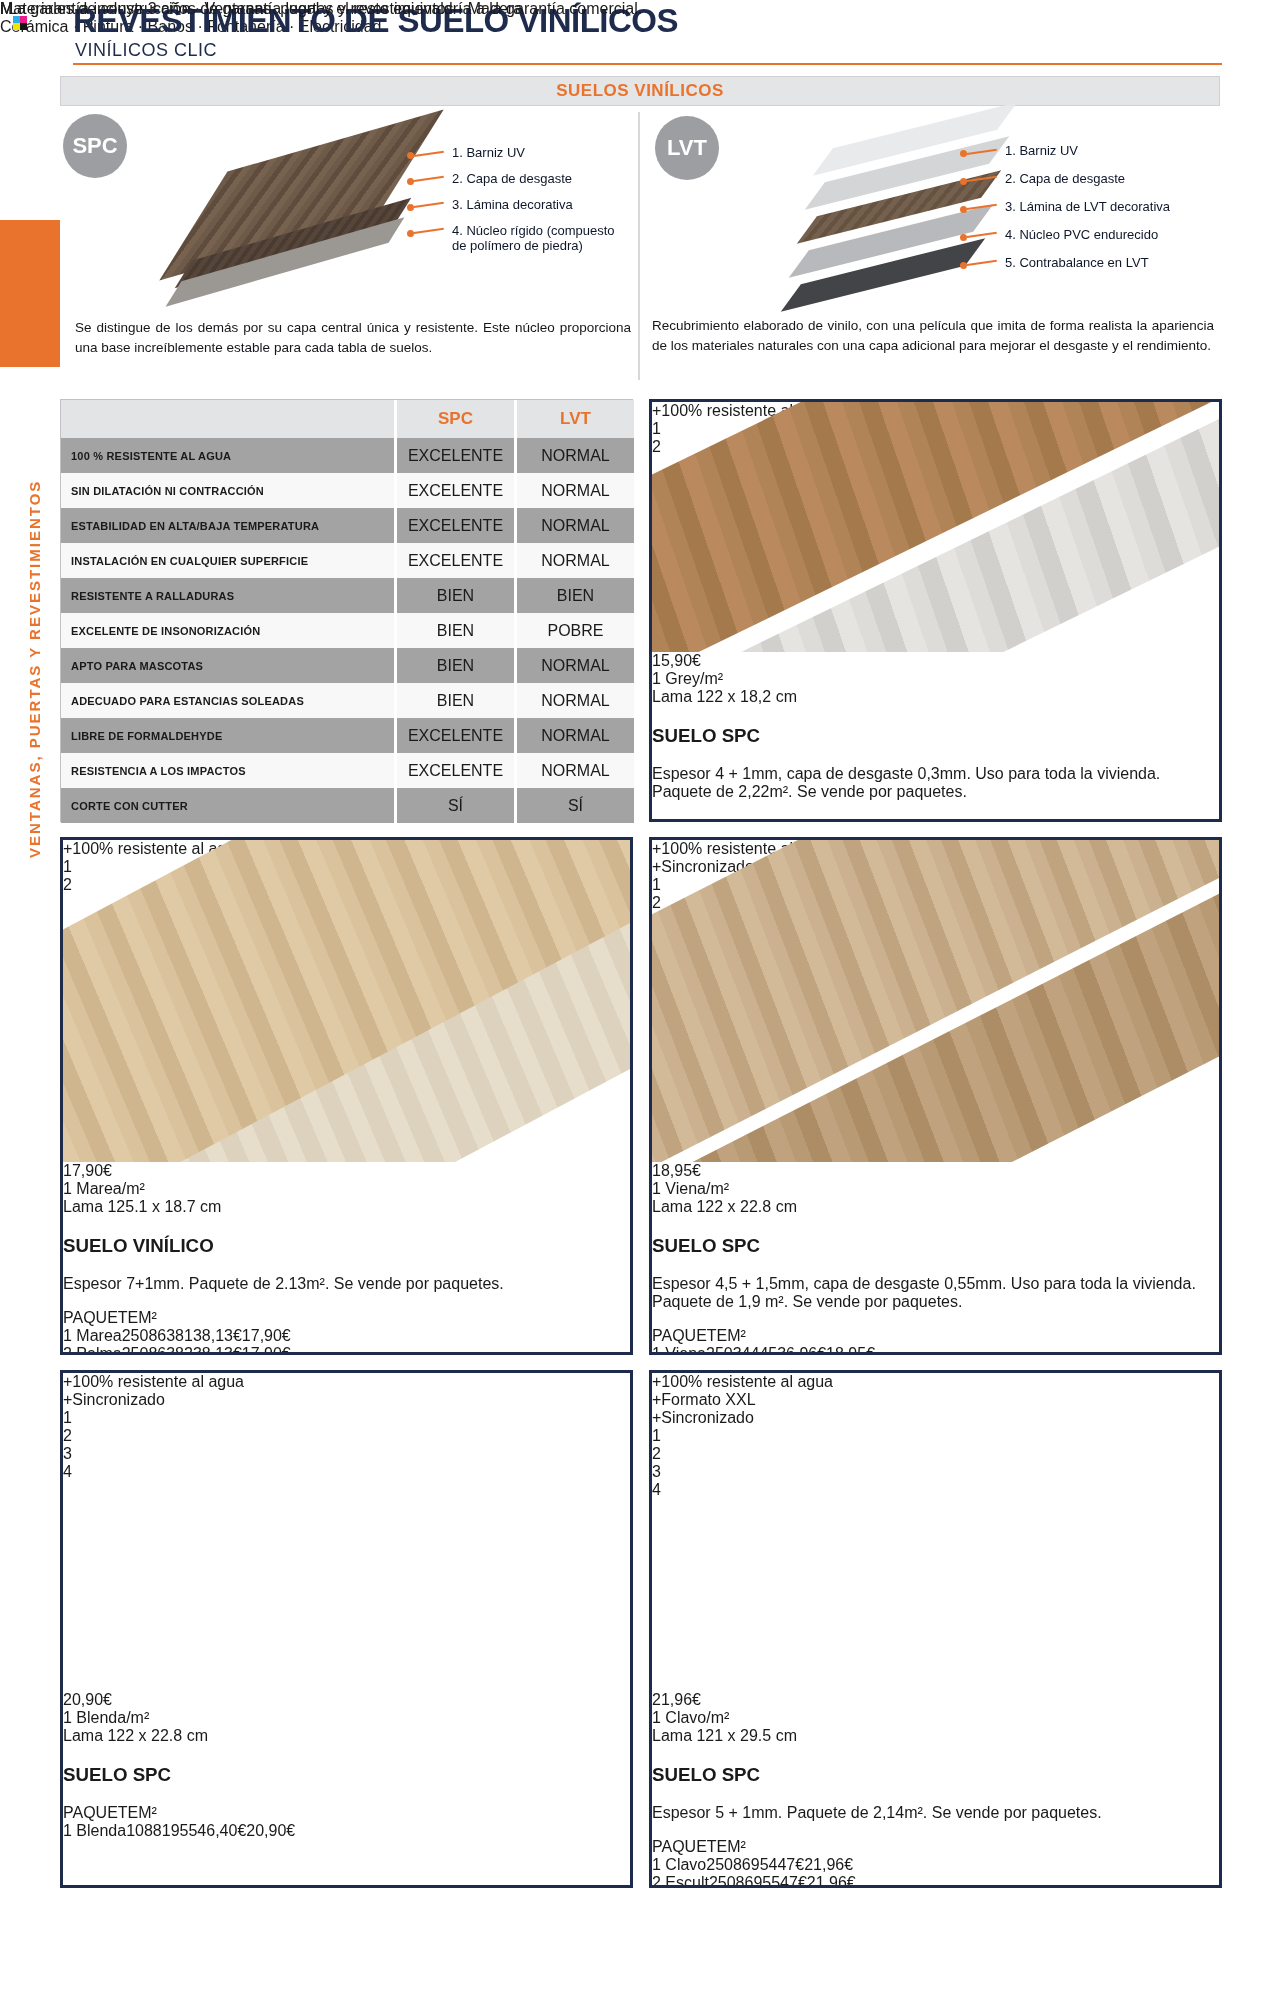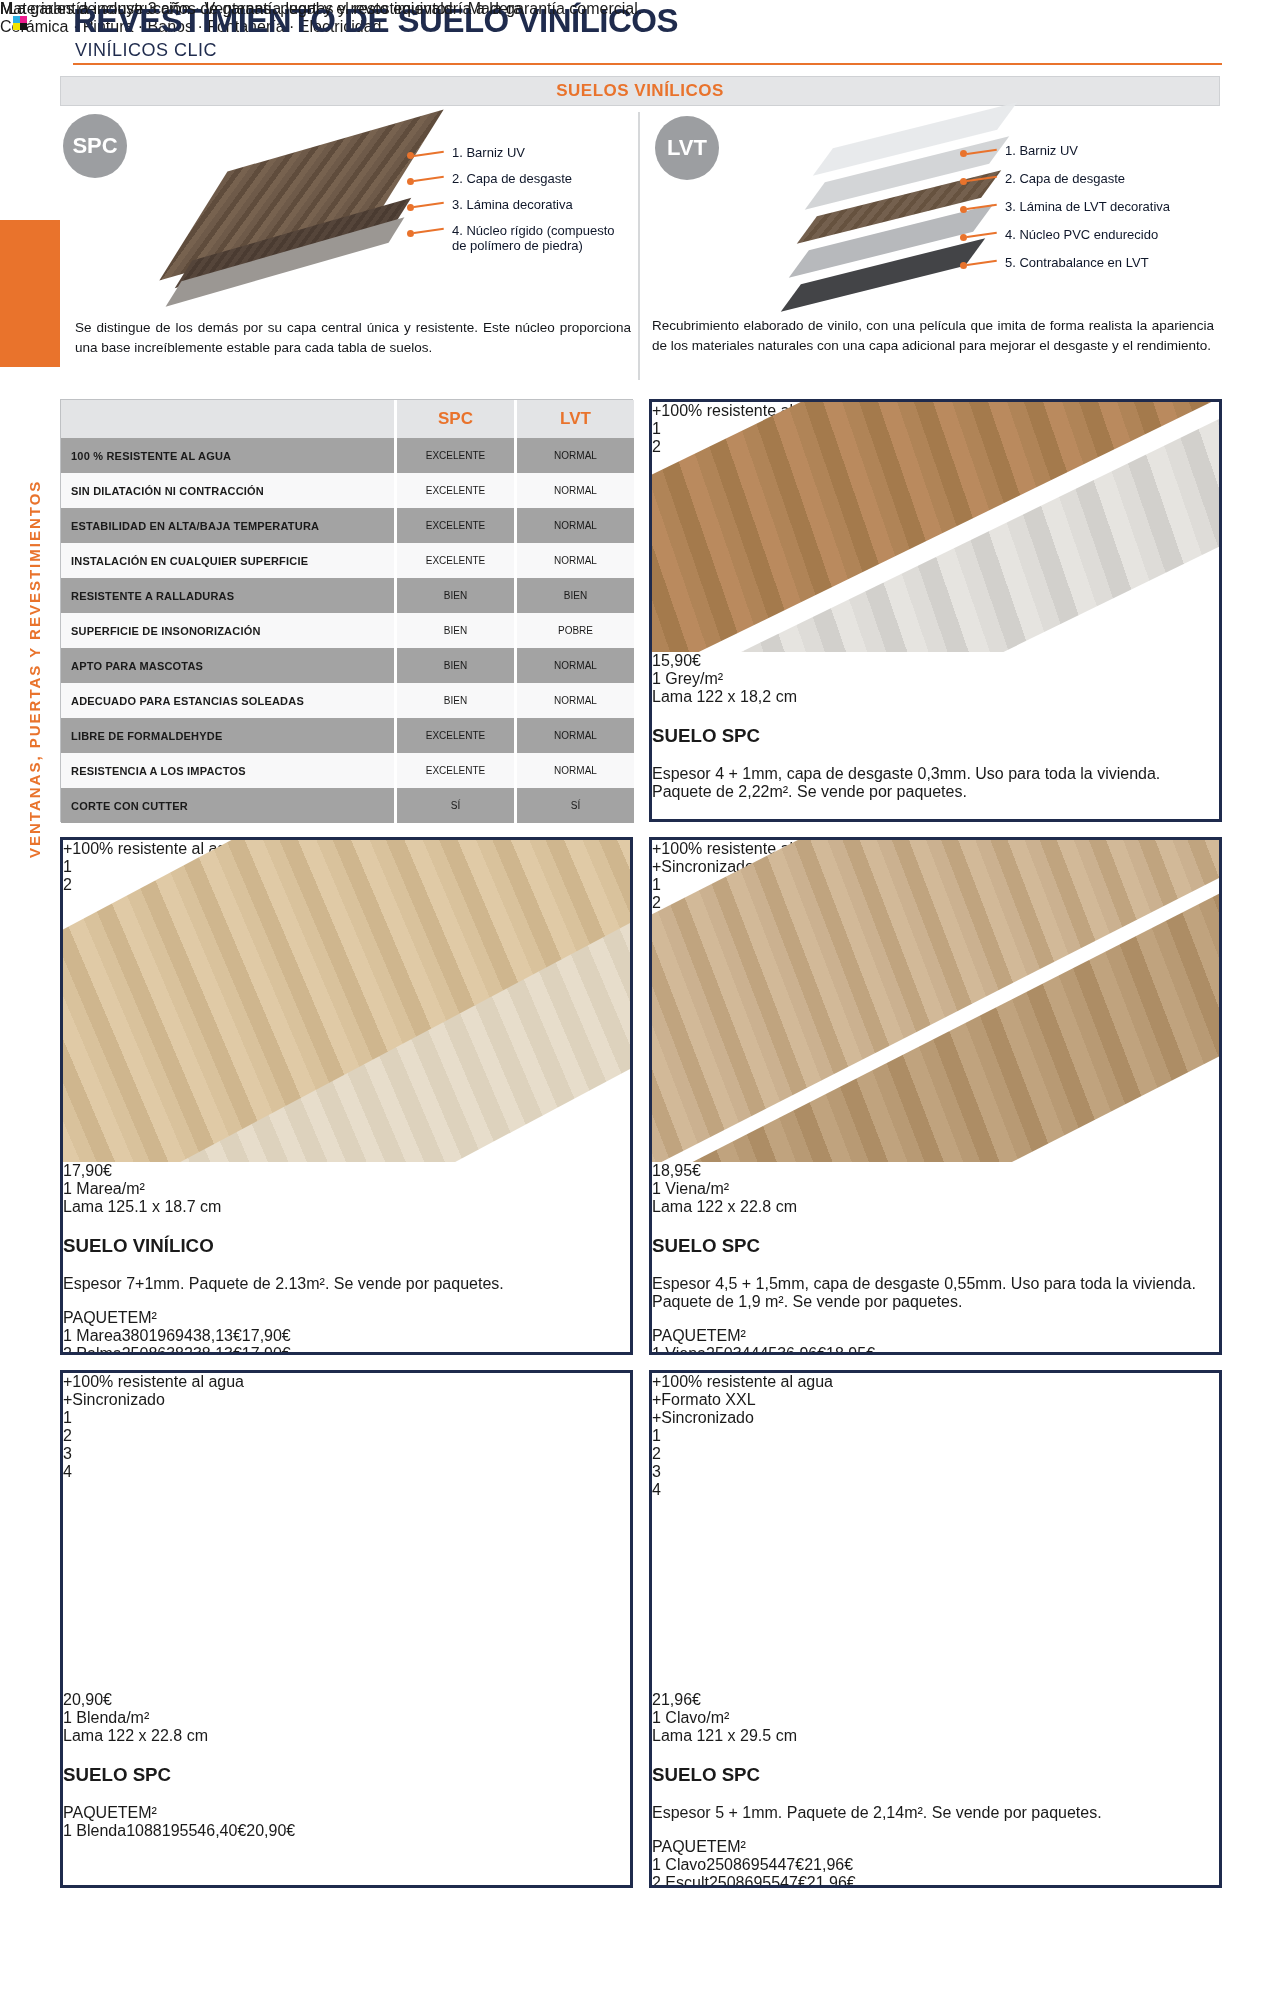--- a/index.html
+++ b/index.html
@@ -56,21 +56,21 @@
   .diagram-desc{position:absolute;font-size:13.5px;line-height:1.5;color:#14161a;text-align:justify;}
   .spc-desc{left:75px;top:318px;width:556px;}
   .lvt-desc{left:652px;top:316px;width:562px;}
 
   
   .cmp{left:60px;top:399px;width:573px;height:423px;border:1px solid #bfc1c4;box-sizing:border-box;background:#fff;}
   .cmp-row{display:grid;grid-template-columns:333px 120px 120px;height:35px;}
   .cmp-head{height:38px;}
   .cmp-row>div{display:flex;align-items:center;}
   .cmp-label{padding-left:10px;font-size:11px;font-weight:700;letter-spacing:.2px;}
-  .cmp-val{justify-content:center;font-size:10px;border-left:3px solid #fff;}
+  .cmp-val{justify-content:center;font-size:16px;border-left:3px solid #fff;}
   .cmp-head>div{background:#e3e4e6;}
   .cmp-col-h{justify-content:center;font-size:17px;font-weight:700;color:#e9732c;}
   .rowA>div{background:#a3a3a3;} .rowB>div{background:#f8f8f9;}
 
   
   #row1-card{left:649px;top:399px;width:573px;height:423px;}
   #row2{left:60px;top:837px;width:1162px;height:518px;}
   #row3{left:60px;top:1370px;width:1162px;height:518px;justify-content:flex-end;}
   .cardgrid{display:flex;gap:16px;}
 
@@ -273,21 +273,21 @@
         <div class="cmp-label">INSTALACIÓN EN CUALQUIER SUPERFICIE</div>
         <div class="cmp-val">EXCELENTE</div>
         <div class="cmp-val">NORMAL</div>
       </div>
       <div class="cmp-row rowA">
         <div class="cmp-label">RESISTENTE A RALLADURAS</div>
         <div class="cmp-val">BIEN</div>
         <div class="cmp-val">BIEN</div>
       </div>
       <div class="cmp-row rowB">
-        <div class="cmp-label">SUPERFICIE DE INSONORIZACIÓN</div>
+        <div class="cmp-label">EXCELENTE DE INSONORIZACIÓN</div>
         <div class="cmp-val">BIEN</div>
         <div class="cmp-val">POBRE</div>
       </div>
       <div class="cmp-row rowA">
         <div class="cmp-label">APTO PARA MASCOTAS</div>
         <div class="cmp-val">BIEN</div>
         <div class="cmp-val">NORMAL</div>
       </div>
       <div class="cmp-row rowB">
         <div class="cmp-label">ADECUADO PARA ESTANCIAS SOLEADAS</div>
@@ -355,21 +355,21 @@
       </div>
       <div class="size-group">
         <div class="size-label">Lama 125.1 x 18.7 cm</div>
         <div class="size-box"></div>
       </div>
       <div class="info">
         <h3>SUELO VINÍLICO</h3>
         <p>Espesor 7+1mm. Paquete de 2.13m². Se vende por paquetes.</p>
         <div class="pt-head"><span></span><span></span><span class="h-pack">PAQUETE</span><span class="h-m2">M²</span></div>
         <div class="pt-body">
-          <div class="pt-row"><span class="pt-name">1 Marea</span><span class="pt-ref">38019694</span><span class="pt-pack">38,13€</span><span class="pt-m2">17,90€</span></div>
+          <div class="pt-row"><span class="pt-name">1 Marea</span><span class="pt-ref">25086381</span><span class="pt-pack">38,13€</span><span class="pt-m2">17,90€</span></div>
           <div class="pt-row"><span class="pt-name">2 Palma</span><span class="pt-ref">25086382</span><span class="pt-pack">38,13€</span><span class="pt-m2">17,90€</span></div>
         </div>
       </div>
     </div>
     <div class="card v2">
       <div class="photo p3">
         <i class="plank plA"></i>
         <i class="plank plB"></i>
         <div class="feats">
           <div class="feat"><span class="plus">+</span><span class="ftxt">100% resistente al agua</span></div>

